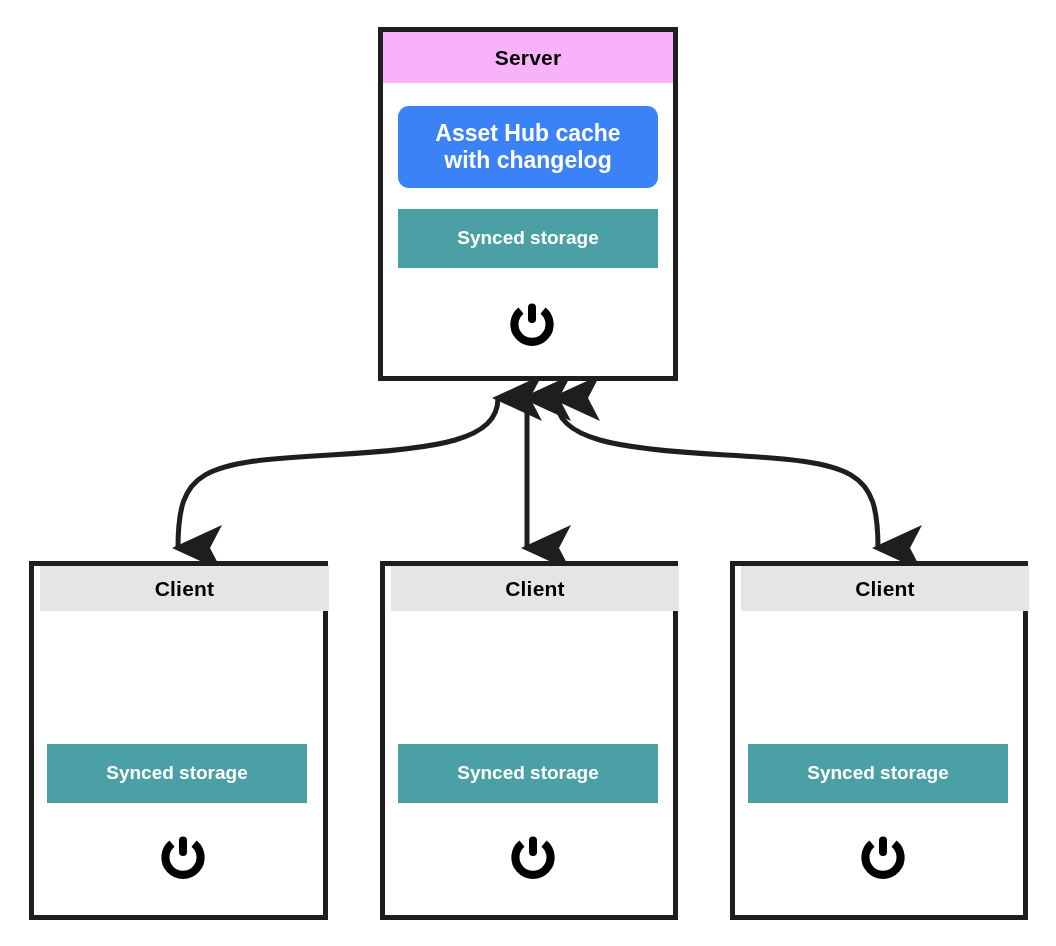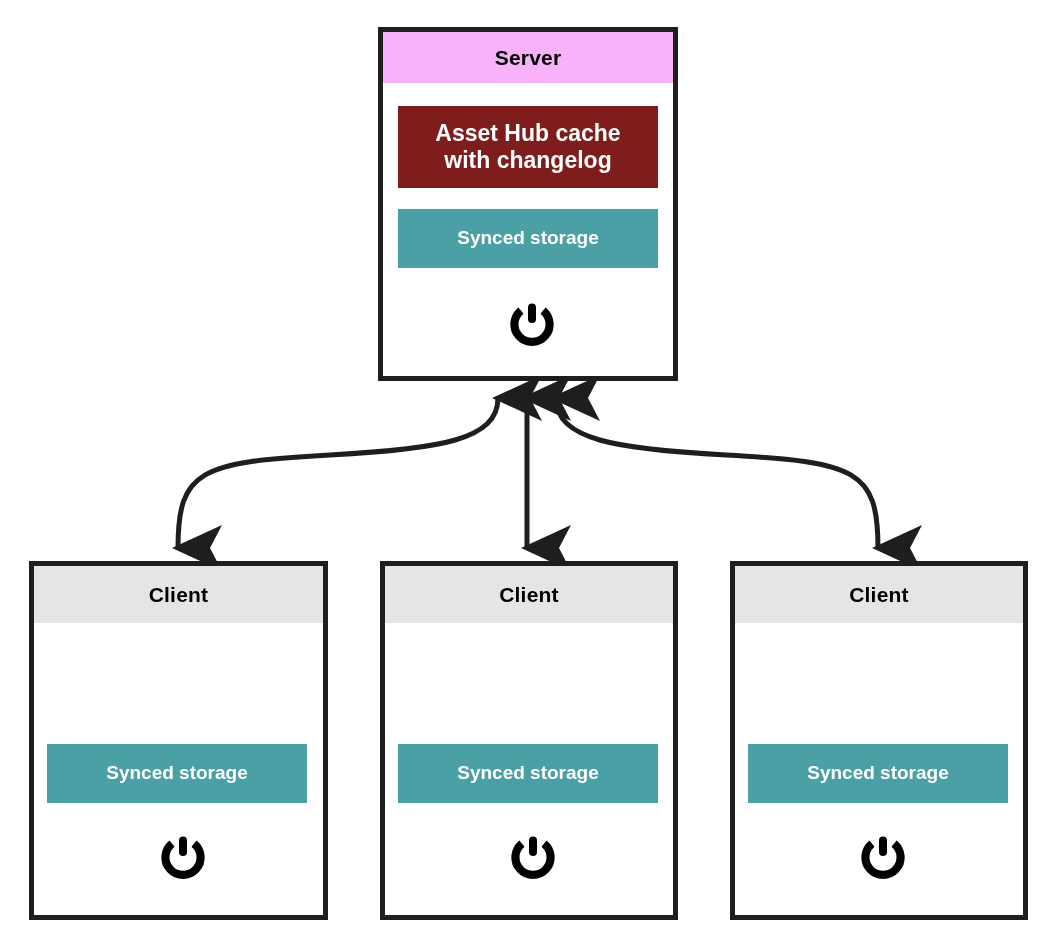--- a/index.html
+++ b/index.html
@@ -37,36 +37,38 @@
     font-size: 21px;
     color: #000000;
     letter-spacing: 0.2px;
   }
   .header-server {
     background: #f7b2f9;
     height: 51px;
   }
   .header-client {
     background: #e5e5e5;
-    height: 57px;
+    height: 45px;
+    margin-left: 6px;
   }
   .chip {
     position: absolute;
     box-sizing: border-box;
     display: flex;
     align-items: center;
     justify-content: center;
     text-align: center;
     font-weight: bold;
     color: #ffffff;
     line-height: 1.18;
   }
   .chip-orange {
-    background: #7f1d1d;
+    background: #3b82f6;
     font-size: 23px;
+    border-radius: 11px;
   }
   .chip-teal {
     background: #4aa0a5;
     font-size: 19px;
   }
   .power-icon {
     position: absolute;
     width: 46px;
     height: 48px;
   }

